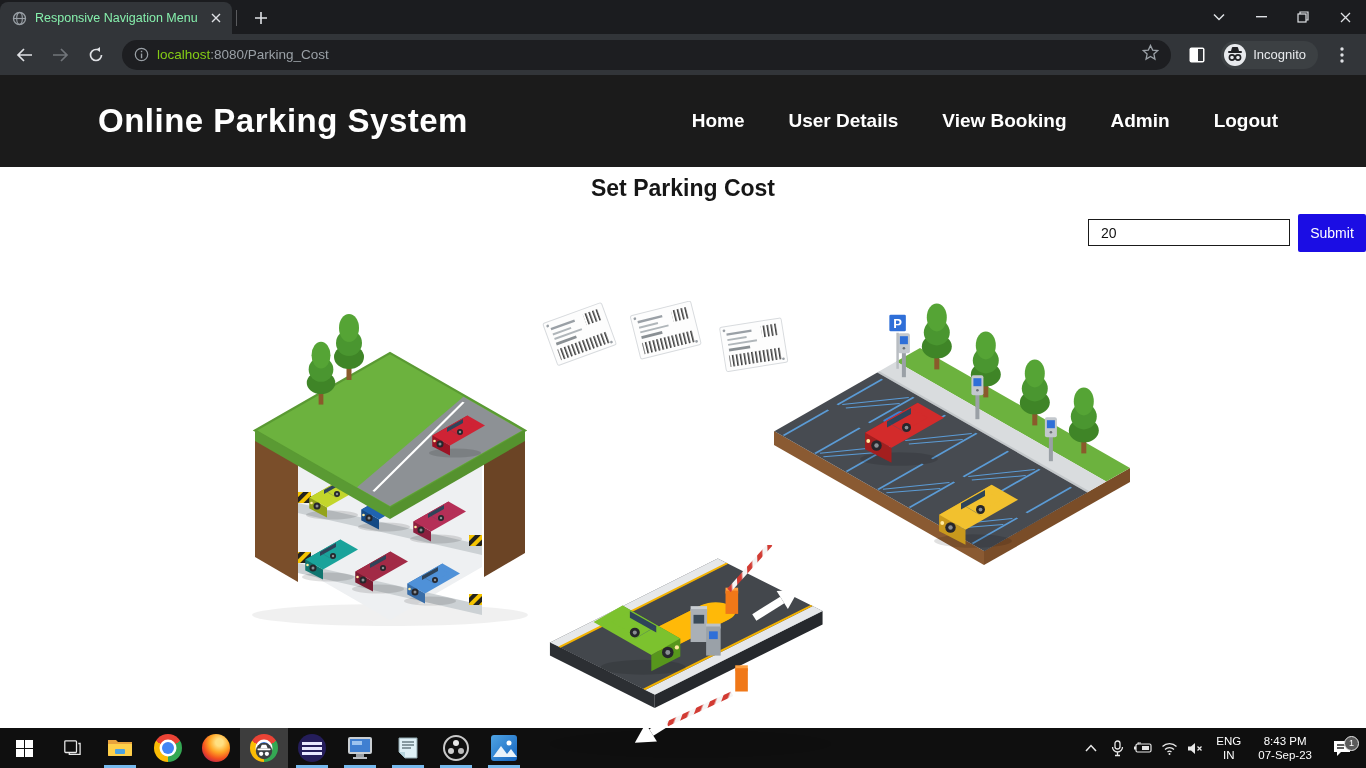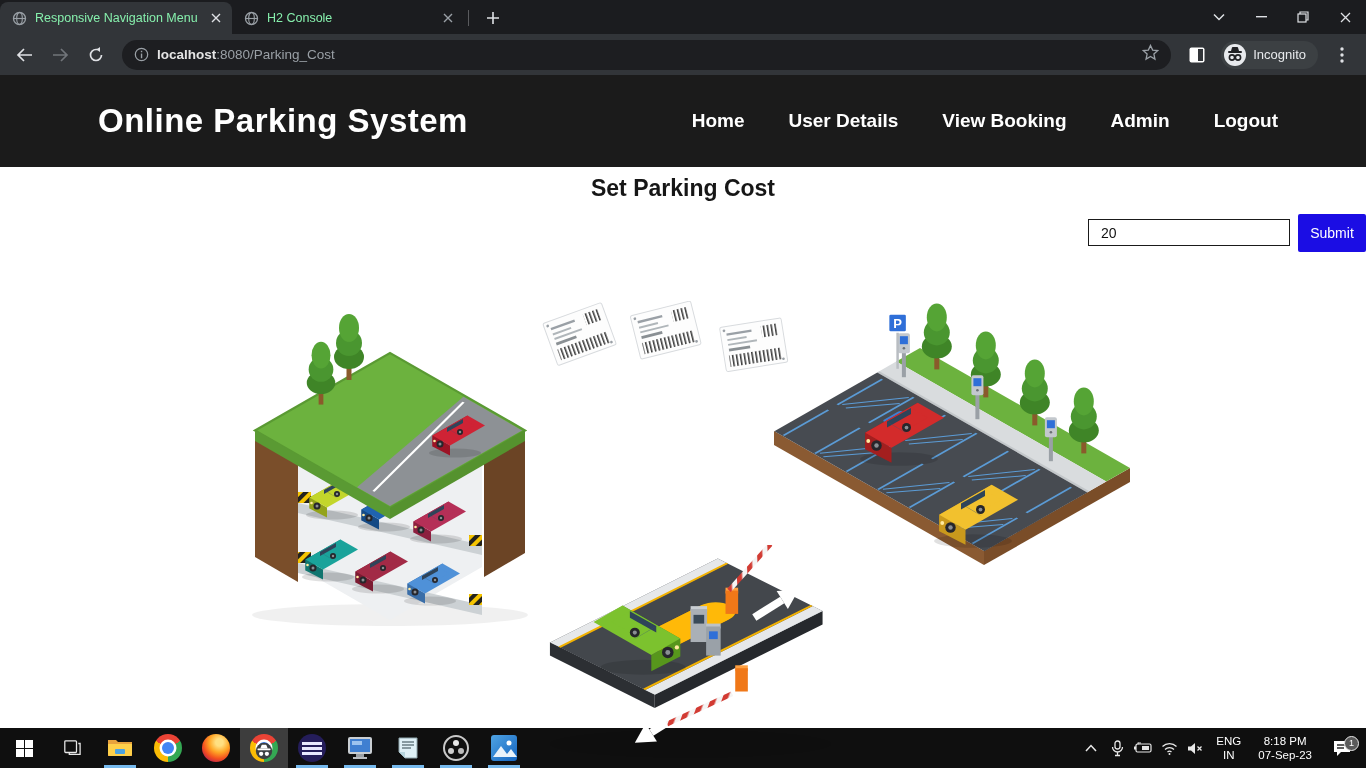--- a/index.html
+++ b/index.html
@@ -17,21 +17,21 @@
   .tab-divider { width:1px; height:16px; background:#5a5b5e; margin:0 4px 8px 4px; }
   .newtab { width:28px; height:28px; margin:0 0 2px 6px; display:flex; align-items:center; justify-content:center; }
   .win-controls { margin-left:auto; display:flex; height:34px; align-items:center; }
   .win-btn { width:42px; height:34px; display:flex; align-items:center; justify-content:center; }
 
   .toolbar { height:42px; background:#323539; display:flex; align-items:center; padding:0 8px; gap:4px; }
   .nav-btn { width:32px; height:32px; display:flex; align-items:center; justify-content:center; border-radius:50%; }
   .omnibox { flex:1; height:30px; margin:0 6px; background:#1d1e21; border-radius:15px;
     display:flex; align-items:center; padding:0 12px; gap:8px; }
   .omnibox .url { font-size:13.5px; color:#9aa0a6; }
-  .omnibox .url b { color:#e5e5e5; font-weight:700; }
+  .omnibox .url b { color:#84cc16; font-weight:400; }
   .omni-star { margin-left:auto; }
   .incog-pill { display:flex; align-items:center; gap:7px; background:#3c4043; border-radius:14px;
     height:28px; padding:0 12px 0 3px; color:#e8eaed; font-size:13px; margin:0 4px; }
   .incog-face { width:22px; height:22px; border-radius:50%; background:#e8eaed; position:relative; }
 
   
   .site-nav { height:93px; background:#1b1b1b; display:flex; align-items:center; padding:0 70px 0 98px; }
   .brand { color:#fff; font-size:33px; font-weight:700; letter-spacing:.5px; }
   .menu { display:flex; align-items:flex-end; margin-left:auto; gap:8px; }
   .menu-item { color:#fff; font-size:19px; font-weight:700; padding:11px 18px; border-radius:6px; white-space:nowrap; }
@@ -90,33 +90,20 @@
     <div class="tab active">
       <svg width="15" height="15" viewBox="0 0 16 16">
         <circle cx="8" cy="8" r="6.4" fill="none" stroke="#9aa0a6" stroke-width="1.4"></circle>
         <ellipse cx="8" cy="8" rx="3" ry="6.4" fill="none" stroke="#9aa0a6" stroke-width="1.2"></ellipse>
         <line x1="1.6" y1="8" x2="14.4" y2="8" stroke="#9aa0a6" stroke-width="1.2"></line>
       </svg>
       <span class="title">Responsive Navigation Menu</span>
       <span class="closex">
         <svg width="10" height="10" viewBox="0 0 10 10">
             <path d="M1 1 L9 9 M9 1 L1 9" stroke="#dfe1e5" stroke-width="1.4"></path>
-          </svg>
-      </span>
-    </div>
-    <div class="tab">
-      <svg width="15" height="15" viewBox="0 0 16 16">
-        <circle cx="8" cy="8" r="6.4" fill="none" stroke="#9aa0a6" stroke-width="1.4"></circle>
-        <ellipse cx="8" cy="8" rx="3" ry="6.4" fill="none" stroke="#9aa0a6" stroke-width="1.2"></ellipse>
-        <line x1="1.6" y1="8" x2="14.4" y2="8" stroke="#9aa0a6" stroke-width="1.2"></line>
-      </svg>
-      <span class="title">H2 Console</span>
-      <span class="closex">
-        <svg width="10" height="10" viewBox="0 0 10 10">
-            <path d="M1 1 L9 9 M9 1 L1 9" stroke="#9aa0a6" stroke-width="1.4"></path>
           </svg>
       </span>
     </div>
     <div class="tab-divider"></div>
     <div class="newtab">
       <svg width="14" height="14" viewBox="0 0 14 14">
           <path d="M7 1 V13 M1 7 H13" stroke="#dfe1e5" stroke-width="1.6"></path>
         </svg>
     </div>
     <div class="win-controls">
@@ -537,21 +524,21 @@
         <svg width="16" height="13" viewBox="0 0 16 13">
           <polygon points="1,4.5 4,4.5 8,1 8,12 4,8.5 1,8.5" fill="#e8e8e8"></polygon>
           <path d="M10.5 4.5 L14.5 8.5 M14.5 4.5 L10.5 8.5" stroke="#e8e8e8" stroke-width="1.3"></path>
         </svg>
       </div>
       <div class="tray-txt">
         <div>ENG</div>
         <div>IN</div>
       </div>
       <div class="tray-clock">
-        <div>8:18 PM</div>
+        <div>8:43 PM</div>
         <div>07-Sep-23</div>
       </div>
       <div class="tb-notif">
         <svg width="18" height="17" viewBox="0 0 18 17">
           <path d="M1 1 h16 v11 h-9 l-4 4 v-4 h-3 z" fill="#fff"></path>
           <path d="M4 5 h10 M4 8 h7" stroke="#2a2a2a" stroke-width="1.3"></path>
         </svg>
         <div class="notif-badge">1</div>
       </div>
     </div>

